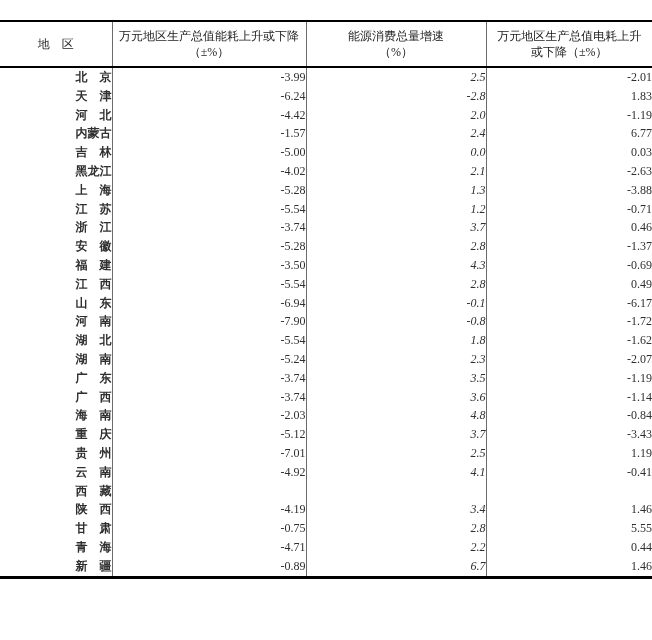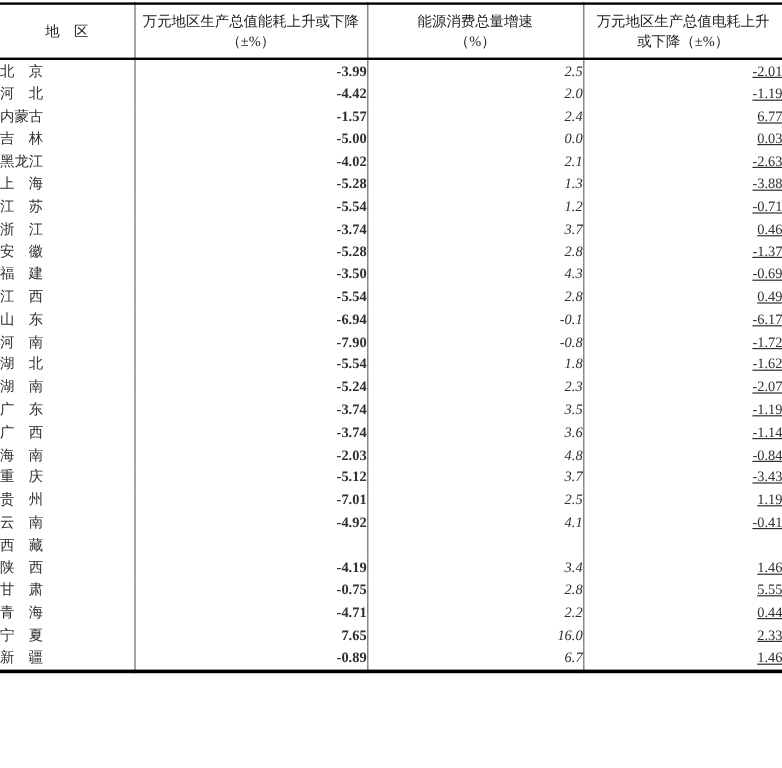--- a/index.html
+++ b/index.html
@@ -11,21 +11,21 @@
     width: 652px;
     height: 640px;
     font-family: "Liberation Serif", serif;
     color: #222222;
     overflow: hidden;
   }
   .stat-table {
     border-collapse: collapse;
     table-layout: fixed;
     width: 652px;
-    margin-top: 2px;
+    margin-top: 20px;
     border-top: 2px solid #000000;
     border-bottom: 3px solid #000000;
   }
   .stat-table thead tr {
     border-bottom: 2px solid #000000;
   }
   .stat-table th {
     font-weight: normal;
     font-size: 12px;
     line-height: 16px;
@@ -42,31 +42,32 @@
   .stat-table td {
     height: 18.8px;
     line-height: 18.8px;
     padding: 0;
     font-size: 12px;
     color: #2f2f2f;
     white-space: nowrap;
     overflow: hidden;
   }
   .cell-region {
-    text-align: left;
+    text-align: right;
     padding-left: 34px;
     font-size: 13px;
+    font-weight: bold;
   }
   .cell-num {
     text-align: right;
     font-variant-numeric: tabular-nums;
   }
-  .pad-a { padding-right: 9px; font-weight: bold; }
+  .pad-a { padding-right: 9px; }
   .pad-b { padding-right: 5px; font-style: italic; }
-  .pad-c { padding-right: 8px; text-decoration: underline; }
+  .pad-c { padding-right: 8px; }
   .h-line { display: block; }
   .h-line:empty { display: none; }
 </style>
 </head>
 <body>
 
 <table class="stat-table">
   <colgroup>
     <col style="width:112px">
     <col style="width:194px">
@@ -94,20 +95,26 @@
     </tr>
   </thead>
   <tbody>
       <tr>
         <td class="cell-region">北　京</td>
         <td class="cell-num pad-a">-3.99</td>
         <td class="cell-num pad-b">2.5</td>
         <td class="cell-num pad-c">-2.01</td>
       </tr>
       <tr>
+        <td class="cell-region">天　津</td>
+        <td class="cell-num pad-a">-6.24</td>
+        <td class="cell-num pad-b">-2.8</td>
+        <td class="cell-num pad-c">1.83</td>
+      </tr>
+      <tr>
         <td class="cell-region">河　北</td>
         <td class="cell-num pad-a">-4.42</td>
         <td class="cell-num pad-b">2.0</td>
         <td class="cell-num pad-c">-1.19</td>
       </tr>
       <tr>
         <td class="cell-region">内蒙古</td>
         <td class="cell-num pad-a">-1.57</td>
         <td class="cell-num pad-b">2.4</td>
         <td class="cell-num pad-c">6.77</td>
@@ -238,25 +245,19 @@
         <td class="cell-num pad-b">2.8</td>
         <td class="cell-num pad-c">5.55</td>
       </tr>
       <tr>
         <td class="cell-region">青　海</td>
         <td class="cell-num pad-a">-4.71</td>
         <td class="cell-num pad-b">2.2</td>
         <td class="cell-num pad-c">0.44</td>
       </tr>
       <tr>
-        <td class="cell-region">宁　夏</td>
-        <td class="cell-num pad-a">7.65</td>
-        <td class="cell-num pad-b">16.0</td>
-        <td class="cell-num pad-c">2.33</td>
-      </tr>
-      <tr>
         <td class="cell-region">新　疆</td>
         <td class="cell-num pad-a">-0.89</td>
         <td class="cell-num pad-b">6.7</td>
         <td class="cell-num pad-c">1.46</td>
       </tr>
     </tbody>
 </table>
 
 </body></html>

